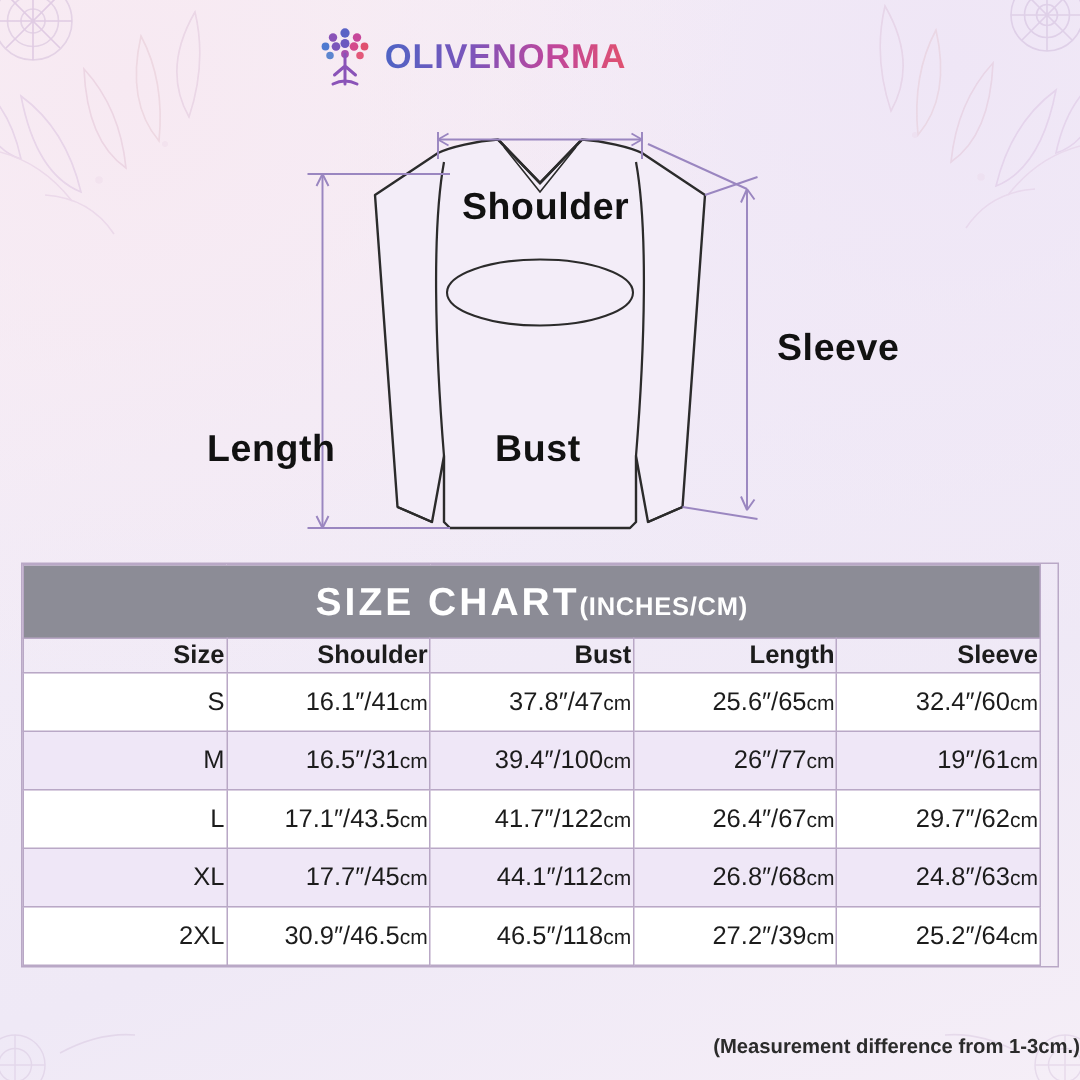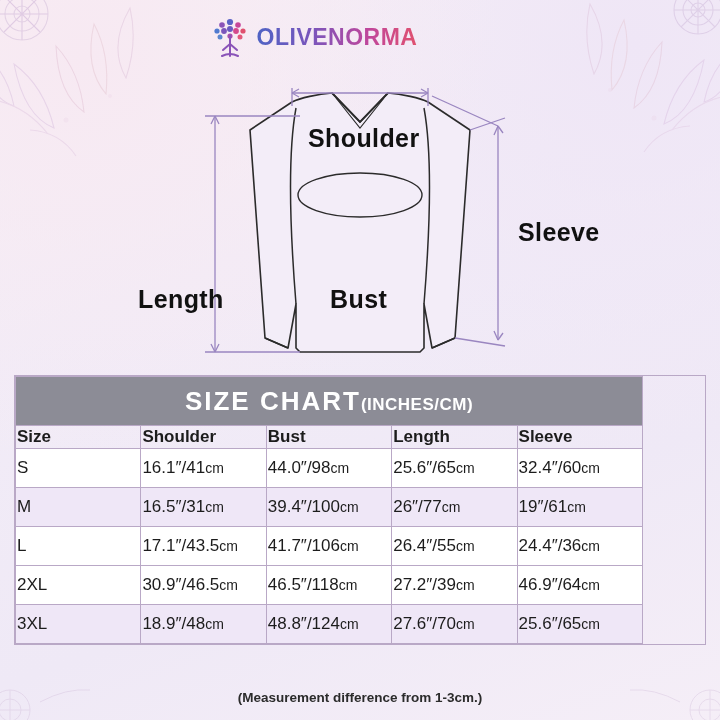--- a/index.html
+++ b/index.html
@@ -80,21 +80,21 @@
     position: absolute;
     left: 14px;
     top: 375px;
     width: 692px;
     border: 1px solid #b9a8c6;
     border-collapse: collapse;
     box-sizing: border-box;
   }
   table {
     border-collapse: collapse;
-    width: 628px;
+    width: 679px;
     table-layout: fixed;
   }
   .title-row td {
     background: #8c8c96;
     height: 48px;
     text-align: center;
     color: #fff;
     padding: 0;
   }
   .title-main {
@@ -102,38 +102,38 @@
     font-weight: 700;
     letter-spacing: 2px;
   }
   .title-sub {
     font-size: 17px;
     font-weight: 700;
     letter-spacing: 0.5px;
   }
   th, td {
     border: 1px solid #b9a8c6;
-    text-align: left;
+    text-align: right;
     font-size: 17px;
     color: #1c1c1c;
   }
   tbody td {
     height: 36px;
     font-size: 17px;
   }
   tbody tr.odd td { background: #ffffff; }
   tbody tr.even td { background: #efe7f7; }
   tbody td.size-cell { font-size: 17px; }
   .unit { font-size: 14px; }
   .note {
     position: absolute;
     left: 0;
     top: 690px;
     width: 720px;
-    text-align: center;
+    text-align: right;
     font-size: 13.5px;
     color: #2b2b2b;
     font-weight: 700;
   }
 </style>
 </head>
 <body>
 
 <div id="page">
 
@@ -305,56 +305,56 @@
           <th style="width:92px">Size</th>
           <th style="width:148px">Shoulder</th>
           <th style="width:156px">Bust</th>
           <th style="width:148px">Length</th>
           <th style="width:146px">Sleeve</th>
         </tr>
 
         <tr class="odd">
           <td class="size-cell">S</td>
           <td><span>16.1″/41</span><span class="unit">cm</span></td>
-          <td><span>44.0″/98</span><span class="unit">cm</span></td>
+          <td><span>37.8″/47</span><span class="unit">cm</span></td>
           <td><span>25.6″/65</span><span class="unit">cm</span></td>
           <td><span>32.4″/60</span><span class="unit">cm</span></td>
         </tr>
 
         <tr class="even">
           <td class="size-cell">M</td>
           <td><span>16.5″/31</span><span class="unit">cm</span></td>
           <td><span>39.4″/100</span><span class="unit">cm</span></td>
           <td><span>26″/77</span><span class="unit">cm</span></td>
           <td><span>19″/61</span><span class="unit">cm</span></td>
         </tr>
 
         <tr class="odd">
           <td class="size-cell">L</td>
           <td><span>17.1″/43.5</span><span class="unit">cm</span></td>
-          <td><span>41.7″/106</span><span class="unit">cm</span></td>
-          <td><span>26.4″/55</span><span class="unit">cm</span></td>
-          <td><span>24.4″/36</span><span class="unit">cm</span></td>
-        </tr>
-
+          <td><span>41.7″/122</span><span class="unit">cm</span></td>
+          <td><span>26.4″/67</span><span class="unit">cm</span></td>
+          <td><span>29.7″/62</span><span class="unit">cm</span></td>
+        </tr>
+
+        <tr class="even">
+          <td class="size-cell">XL</td>
+          <td><span>17.7″/45</span><span class="unit">cm</span></td>
+          <td><span>44.1″/112</span><span class="unit">cm</span></td>
+          <td><span>26.8″/68</span><span class="unit">cm</span></td>
+          <td><span>24.8″/63</span><span class="unit">cm</span></td>
+        </tr>
 
         <tr class="odd">
           <td class="size-cell">2XL</td>
           <td><span>30.9″/46.5</span><span class="unit">cm</span></td>
           <td><span>46.5″/118</span><span class="unit">cm</span></td>
           <td><span>27.2″/39</span><span class="unit">cm</span></td>
-          <td><span>46.9″/64</span><span class="unit">cm</span></td>
-        </tr>
-
-        <tr class="even">
-          <td class="size-cell">3XL</td>
-          <td><span>18.9″/48</span><span class="unit">cm</span></td>
-          <td><span>48.8″/124</span><span class="unit">cm</span></td>
-          <td><span>27.6″/70</span><span class="unit">cm</span></td>
-          <td><span>25.6″/65</span><span class="unit">cm</span></td>
-        </tr>
+          <td><span>25.2″/64</span><span class="unit">cm</span></td>
+        </tr>
+
       </tbody>
     </table>
   </div>
 
   <div class="note">(Measurement difference from 1-3cm.)</div>
 
 </div>
 
 </body></html>

